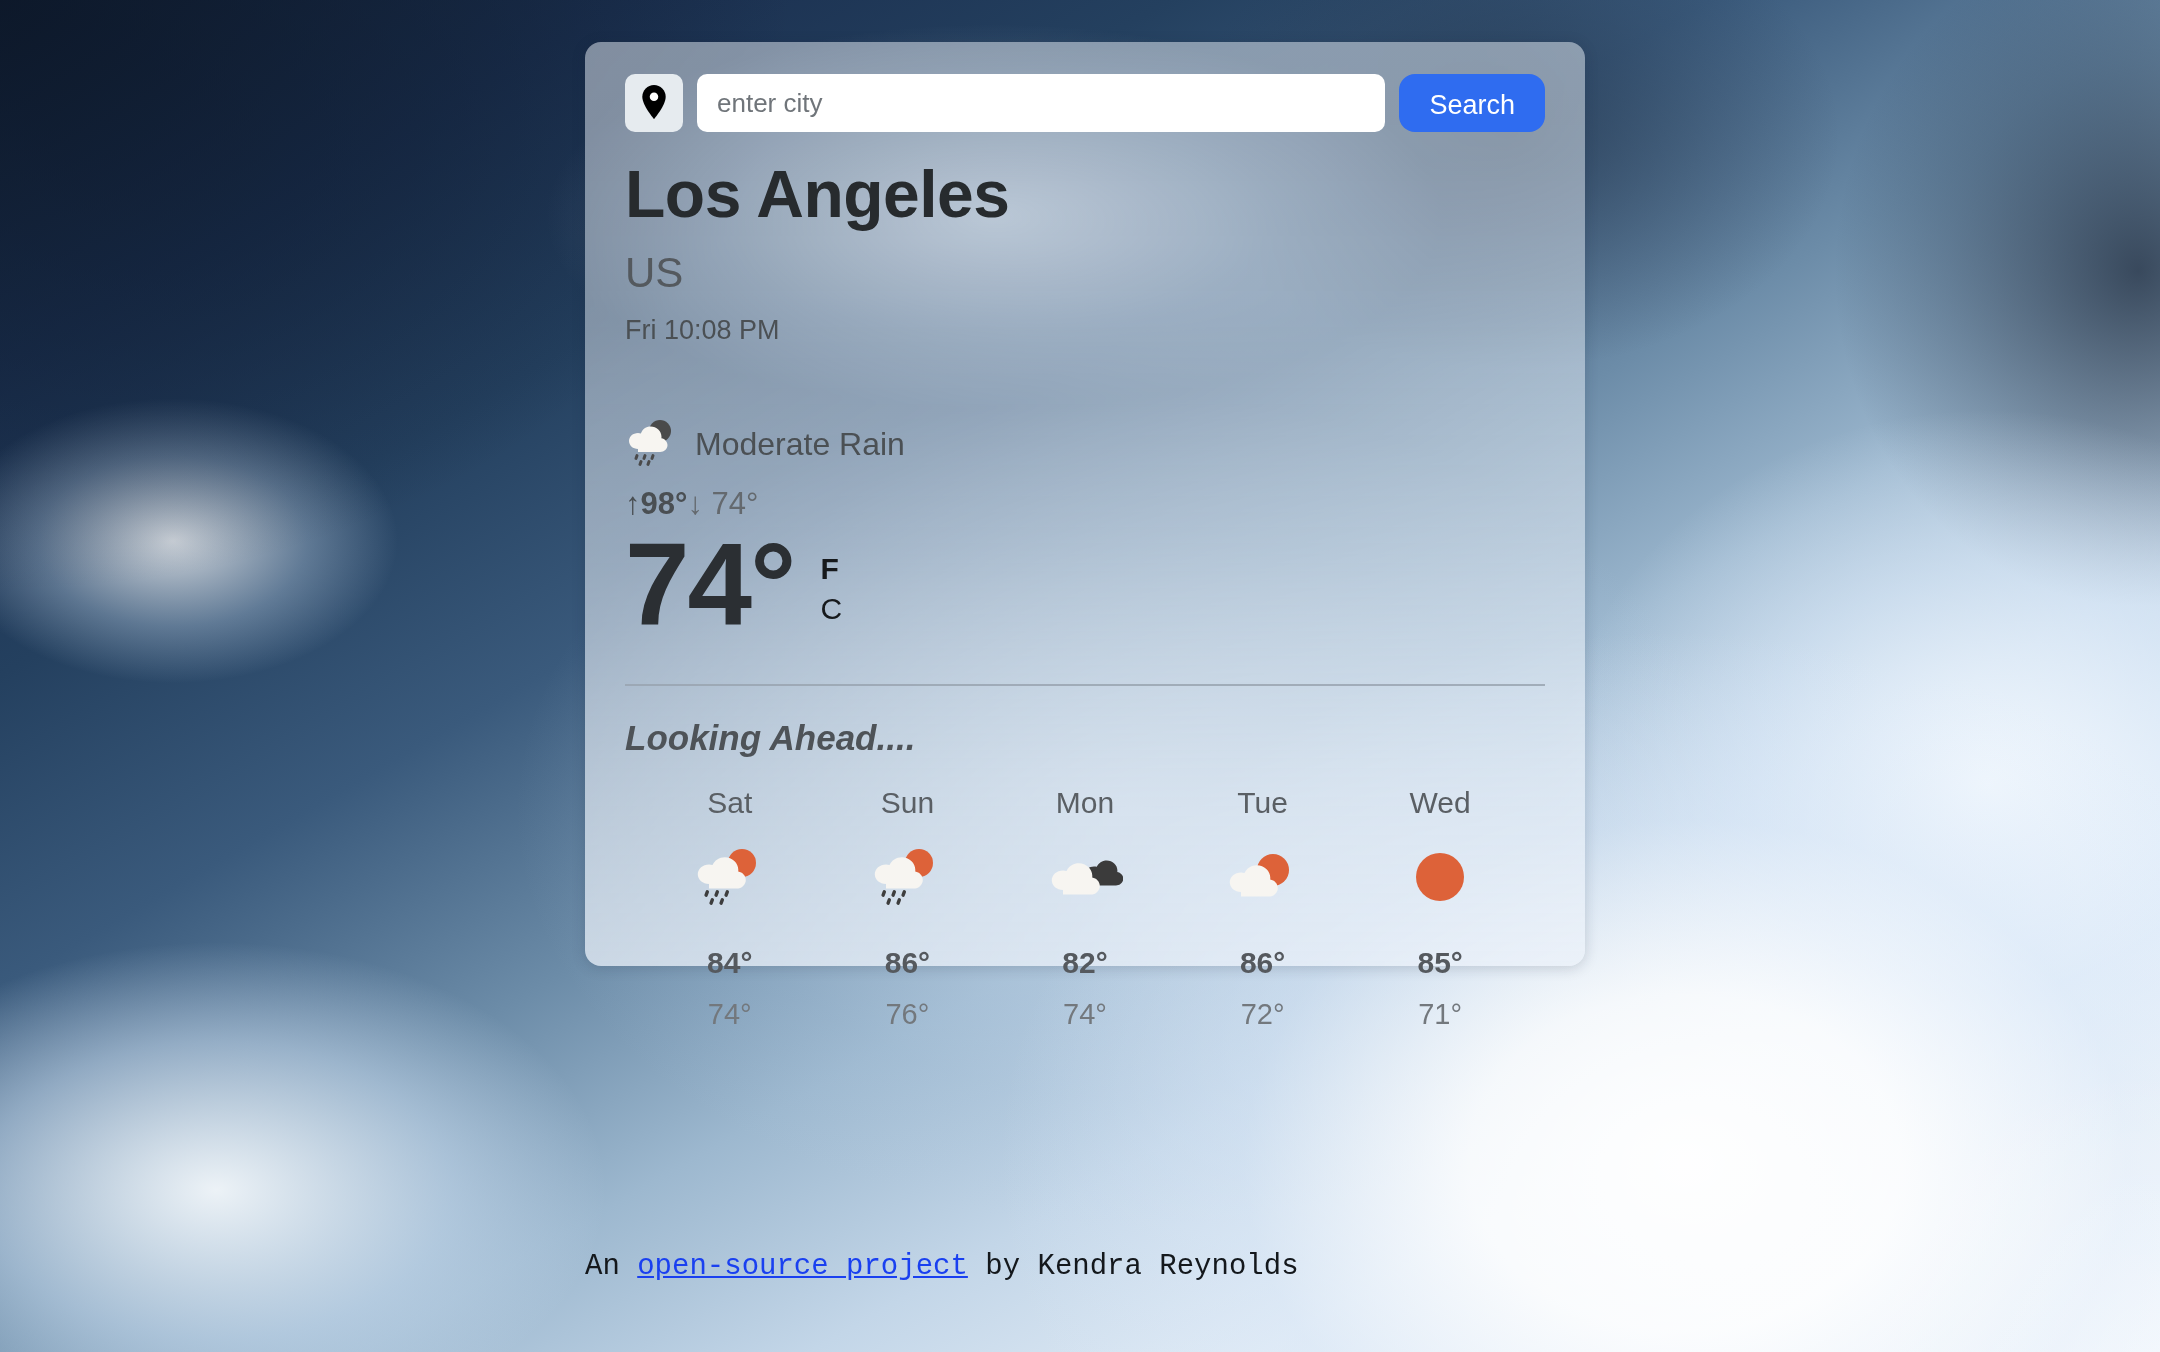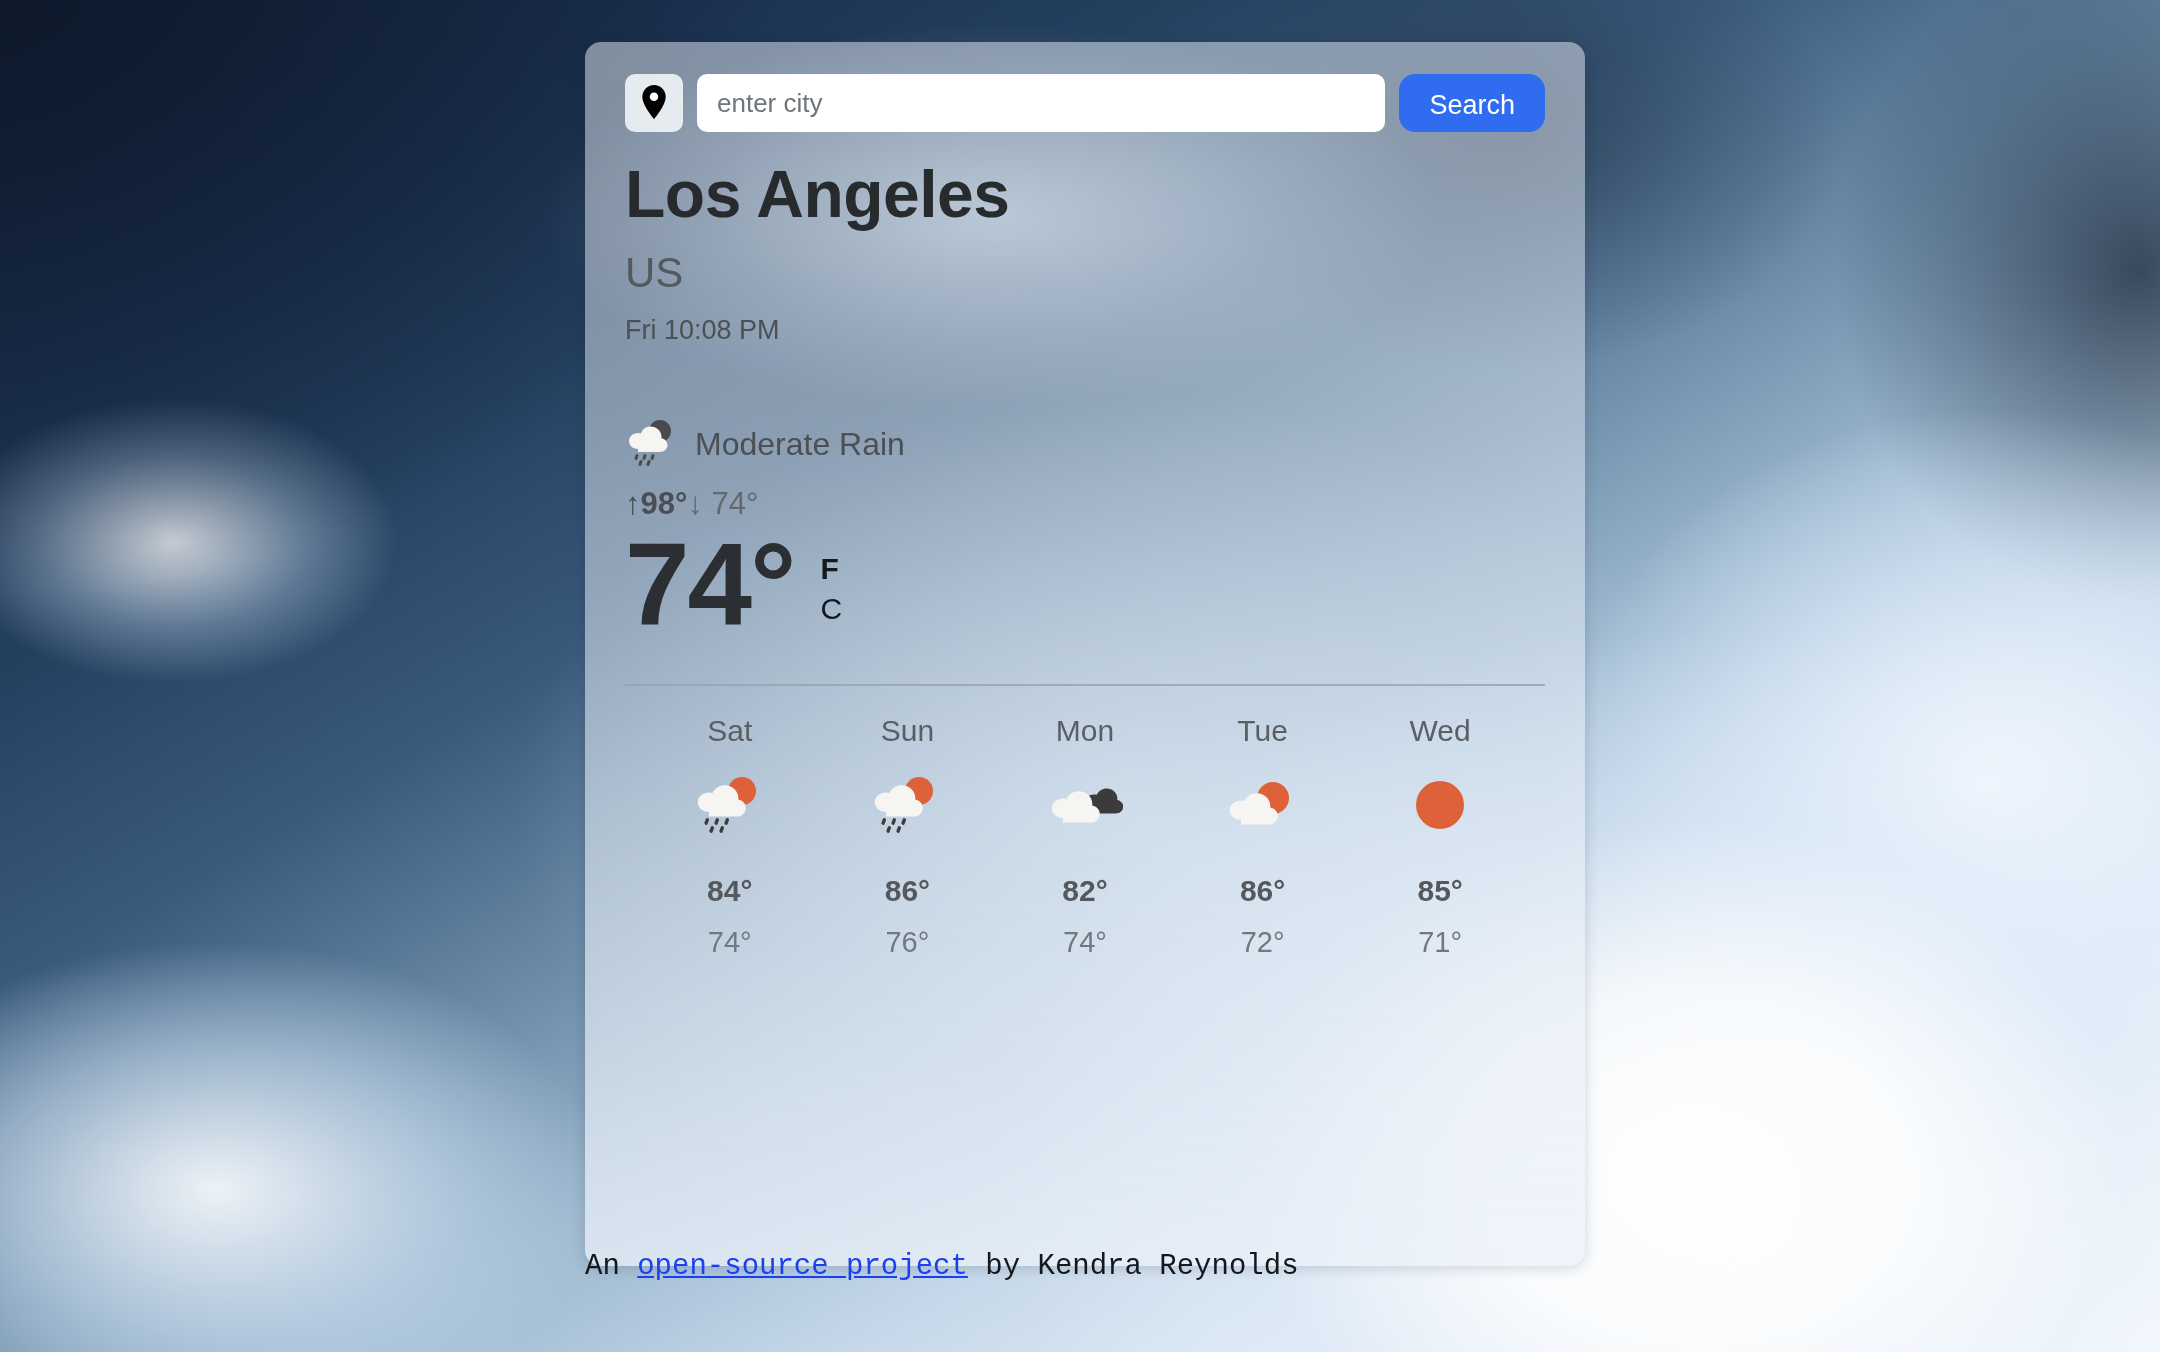--- a/index.html
+++ b/index.html
@@ -60,21 +60,21 @@
       radial-gradient(ellipse 520px 420px at 100% 100%, rgba(255,255,255,0.25) 0%, rgba(255,255,255,0) 70%);
     pointer-events: none;
   }
 
   
   #weather-card {
     position: absolute;
     left: 585px;
     top: 42px;
     width: 1000px;
-    height: 1224px;
+    height: 924px;
     border-radius: 16px;
     background: linear-gradient(to bottom,
         rgba(226,233,241,0.52) 0%,
         rgba(224,232,241,0.50) 30%,
         rgba(228,236,245,0.56) 55%,
         rgba(232,239,247,0.66) 78%,
         rgba(235,241,249,0.74) 100%);
     backdrop-filter: blur(2px);
     box-shadow: 0 2px 14px rgba(20,35,55,0.18);
     padding: 0 40px;
@@ -349,20 +349,21 @@
           <span class="unit-option active">F</span>
           <span class="unit-option">C</span>
         </div>
       </div>
 
     </div>
   </div>
 
   <div class="divider"></div>
 
+  <div class="forecast-title">Looking Ahead....</div>
 
   <div class="forecast-row">
 
     <div class="forecast-day">
       <div class="day-label">Sat</div>
       <div class="day-icon">
         <svg width="76" height="62" viewBox="0 0 76 62">
           <circle cx="50" cy="17" r="14" fill="#dd6239"></circle>
           <path d="M17 38c-6.2 0-11.2-4.4-11.2-9.8S10.8 18.4 17 18.4c1.2 0 2.4.2 3.5.6 2-4.6 6.8-7.8 12.3-7.8 7.4 0 13.5 5.6 13.5 12.6 0 .6 0 1.2-.1 1.8 4.3.7 7.6 4.2 7.6 8.4 0 4.8-4.1 8.6-9.1 8.6H17z" fill="#f7f5f1"></path>
           <g fill="#3d3d3d">

